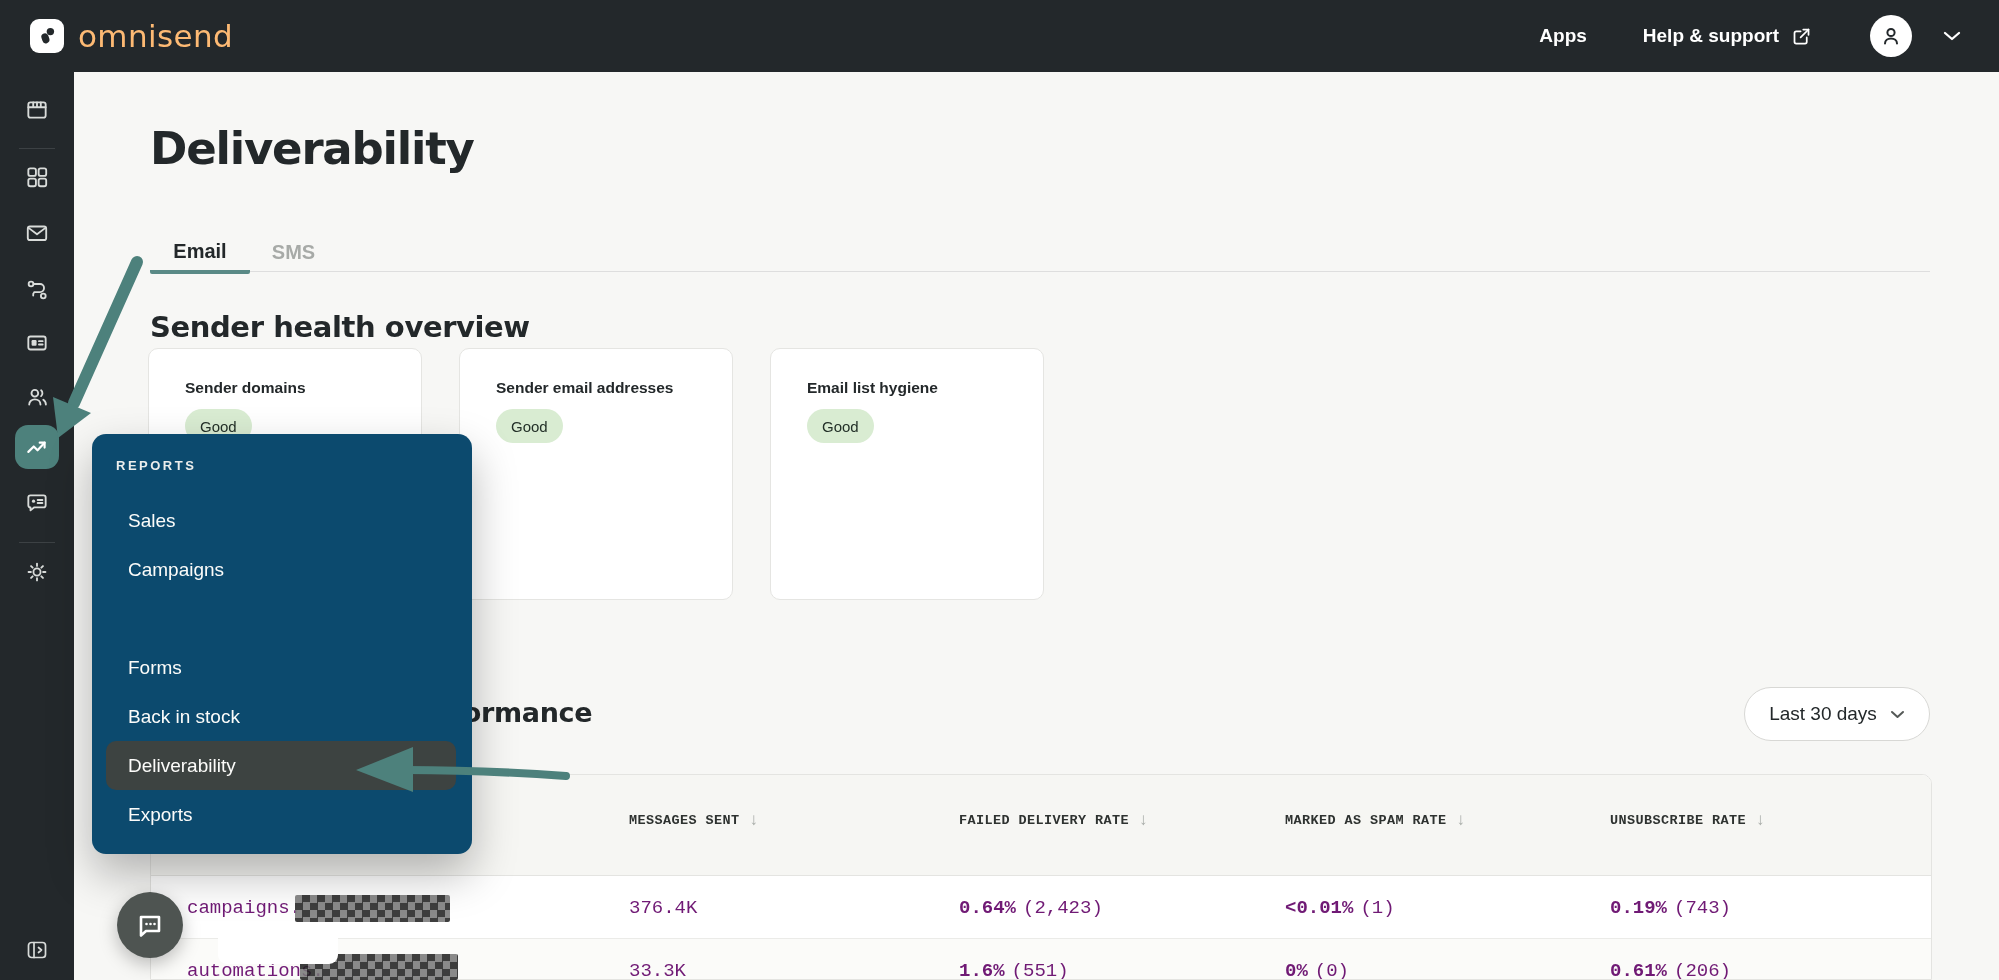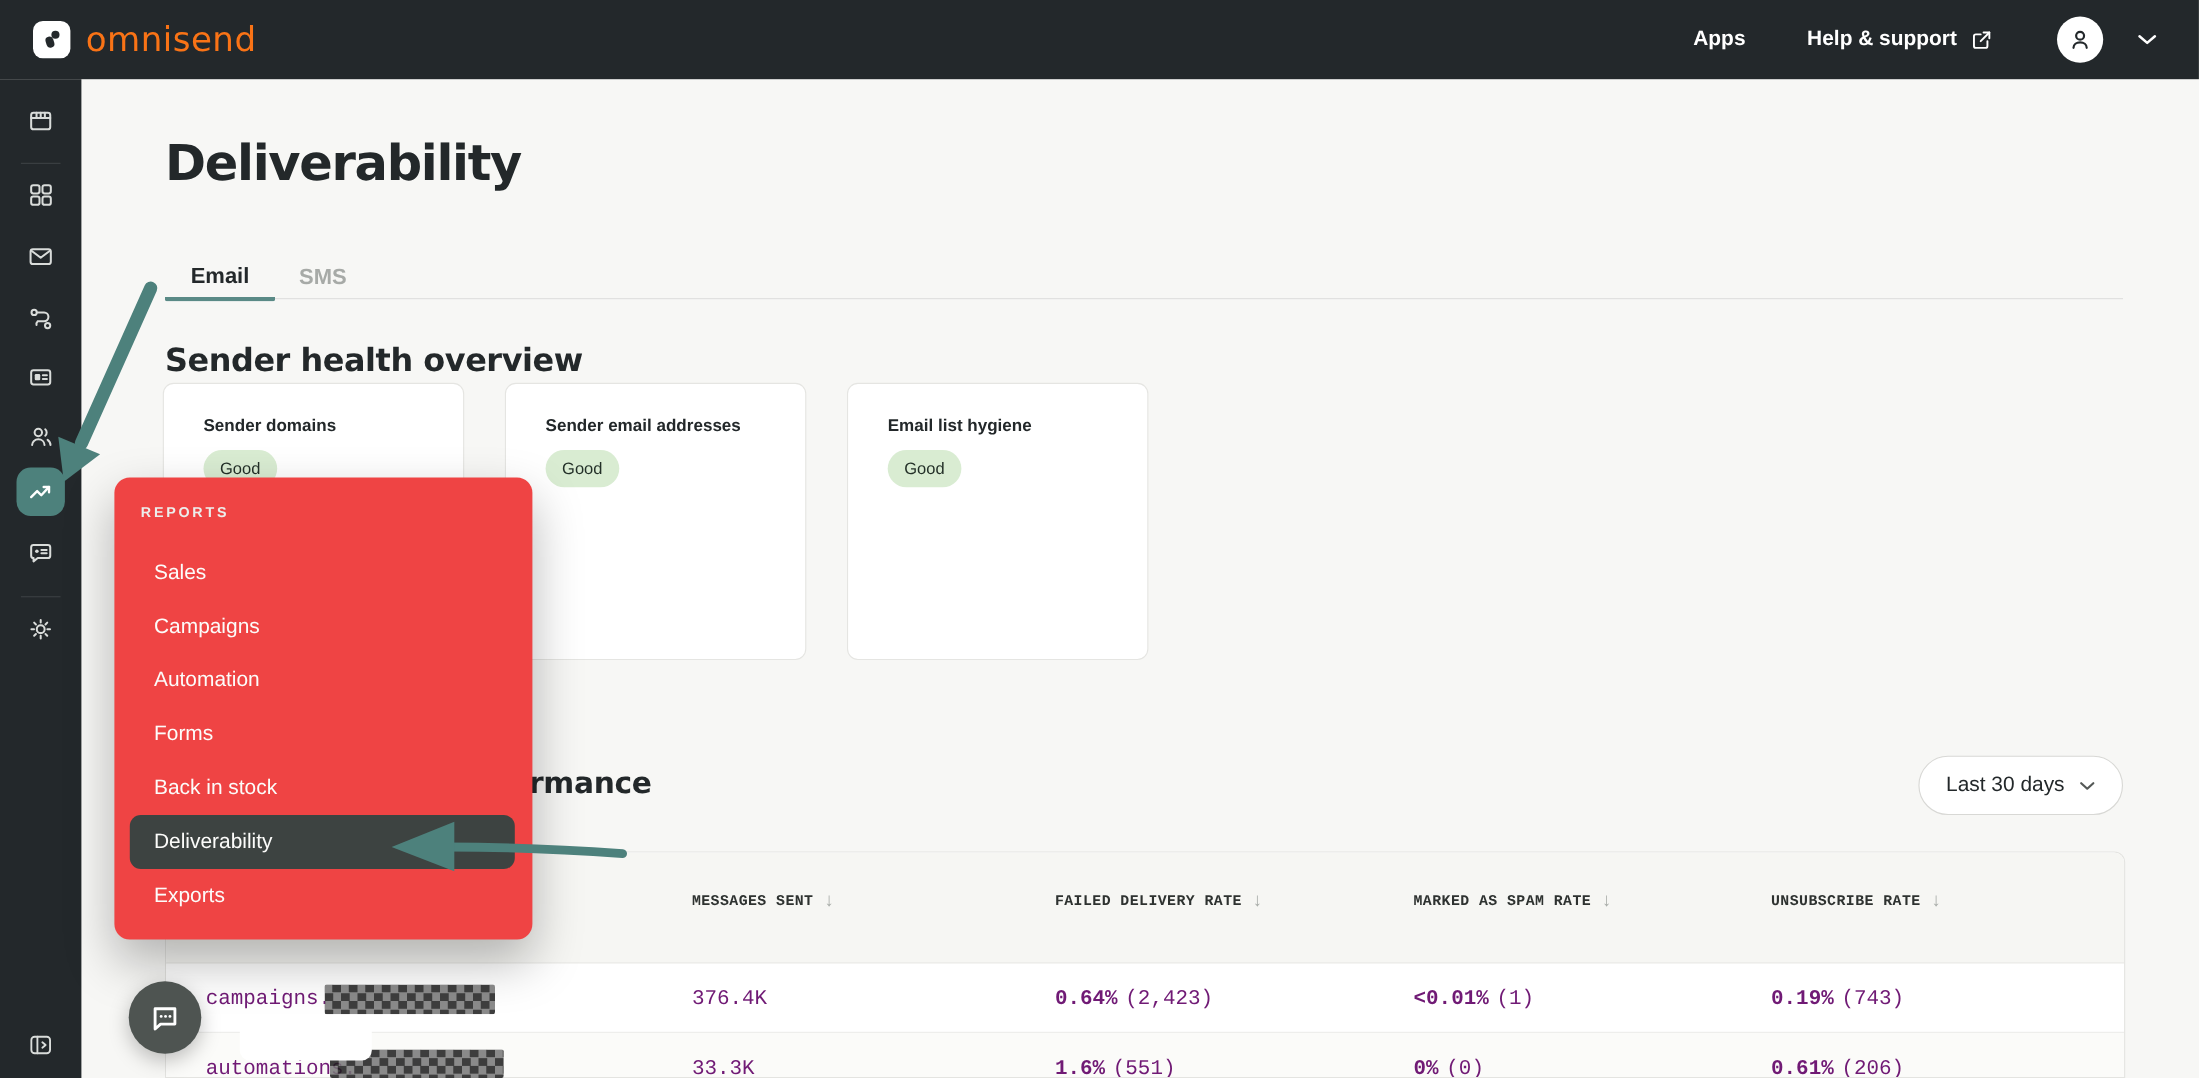--- a/index.html
+++ b/index.html
@@ -4,21 +4,21 @@
 <style>
   * { margin:0; padding:0; box-sizing:border-box; }
   html,body { width:1999px; height:980px; overflow:hidden; }
   body { font-family:"Liberation Sans","DejaVu Sans",sans-serif; background:#f7f7f5; }
   #app { position:relative; width:1999px; height:980px; background:#f7f7f5; overflow:hidden; }
 
   
   .topbar { position:absolute; left:0; top:0; width:1999px; height:72px; background:#23282b; z-index:30; }
   .brand { position:absolute; left:30px; top:0; height:72px; display:flex; align-items:center; gap:14px; cursor:pointer; }
   .logo-mark { width:34px; height:34px; background:#fff; border-radius:9px; display:flex; align-items:center; justify-content:center; }
-  .wordmark { color:#f97316; font-size:31px; font-weight:500; letter-spacing:.4px; font-family:"DejaVu Sans",sans-serif; }
+  .wordmark { color:#fdba74; font-size:31px; font-weight:500; letter-spacing:.4px; font-family:"DejaVu Sans",sans-serif; }
   .topbar-right { position:absolute; right:37px; top:0; height:72px; display:flex; align-items:center; gap:30px; }
   .top-link { color:#fff; font-size:19px; font-weight:600; display:flex; align-items:center; gap:12px; cursor:pointer; }
   .top-link + .top-link { margin-left:26px; }
   .avatar { width:42px; height:42px; border-radius:50%; background:#fff; display:flex; align-items:center; justify-content:center; margin-left:28px; cursor:pointer; }
   .tb-chevron { margin-left:0; display:flex; align-items:center; cursor:pointer; }
 
   
   .sidebar { position:absolute; left:0; top:72px; width:74px; height:908px; background:#23282b; z-index:30; }
   .s-item { position:absolute; left:17px; width:40px; height:40px; display:flex; align-items:center; justify-content:center; cursor:pointer; }
   .s-item.active-wrap { left:15px; width:44px; height:44px; background:#4d817c; border-radius:13px; }
@@ -52,21 +52,21 @@
   .trow1 { top:101px; border-bottom:1px solid #ebebe8; background:#fff; }
   .trow2 { top:164px; background:#fbfbf9; }
   .td { position:absolute; top:0; height:63px; display:flex; align-items:center; font-size:19px; color:#701a75; }
   .td b { font-weight:700; margin-right:7px; }
   .c1 { left:36px; } .c2 { left:478px; } .c3 { left:808px; } .c4 { left:1134px; } .c5 { left:1459px; }
 
   .redact { position:absolute; height:27px; background:repeating-conic-gradient(#1d1d1d 0% 25%, #777 0% 50%) 0 0 / 15px 15px; opacity:.85; filter:blur(.6px); border-radius:2px; z-index:11; }
   .blob { position:absolute; left:218px; top:926px; width:120px; height:38px; background:#fff; border-radius:9px; z-index:12; }
 
   
-  .popup { position:absolute; left:92px; top:434px; width:380px; height:420px; background:#ef4444; border-radius:14px; box-shadow:0 20px 45px rgba(0,0,0,.28); z-index:40;margin-left:12px; }
+  .popup { position:absolute; left:92px; top:434px; width:380px; height:420px; background:#0c4a6e; border-radius:14px; box-shadow:0 20px 45px rgba(0,0,0,.28); z-index:40; }
   .popup-heading { position:absolute; left:24px; top:24px; font-size:13px; font-weight:700; letter-spacing:2.5px; color:#eceeec; }
   .m-item { position:absolute; left:14px; width:350px; height:49px; display:flex; align-items:center; padding-left:22px; font-size:19px; font-weight:500; color:#fcfcfa; border-radius:10px; cursor:pointer; }
   .m-item.active { background:#3d4341; }
 
   
   .arrows { position:absolute; left:0; top:0; width:1999px; height:980px; z-index:60; pointer-events:none; }
 
   
   .fab { position:absolute; left:117px; top:892px; width:66px; height:66px; border-radius:50%; background:#4e5451; display:flex; align-items:center; justify-content:center; box-shadow:0 6px 18px rgba(0,0,0,.25); z-index:70; cursor:pointer; }
 
@@ -279,23 +279,20 @@
   <div class="blob"></div>
 
   <div class="popup">
     <div class="popup-heading">REPORTS</div>
     <div class="m-item" style="top:62px">
         <span>Sales</span>
       </div>
     <div class="m-item" style="top:111px">
         <span>Campaigns</span>
       </div>
-    <div class="m-item" style="top:160px">
-        <span>Automation</span>
-      </div>
     <div class="m-item" style="top:209px">
         <span>Forms</span>
       </div>
     <div class="m-item" style="top:258px">
         <span>Back in stock</span>
       </div>
     <div class="m-item active" style="top:307px">
         <span>Deliverability</span>
       </div>
     <div class="m-item" style="top:356px">

